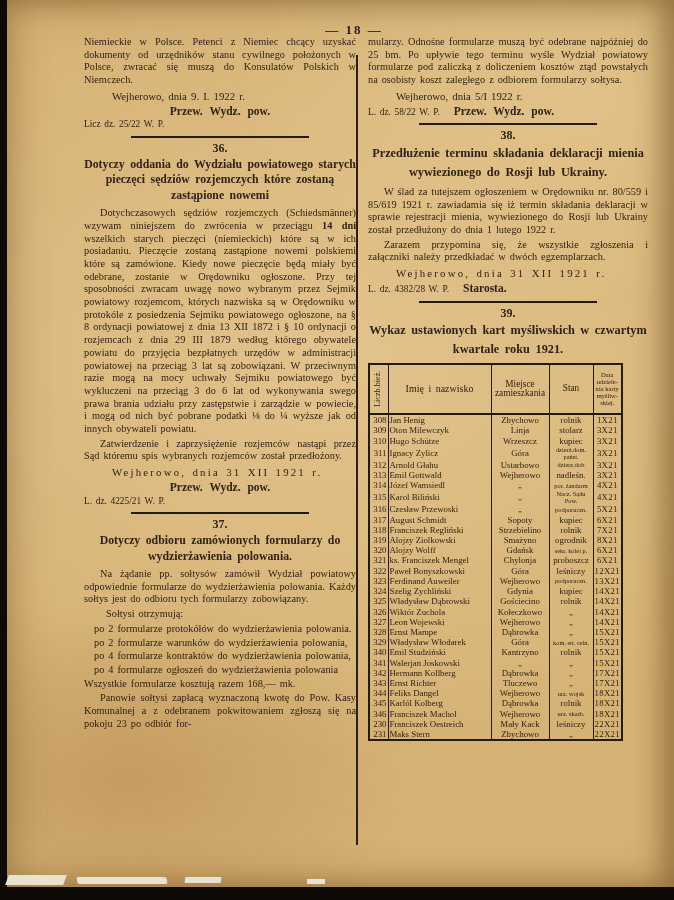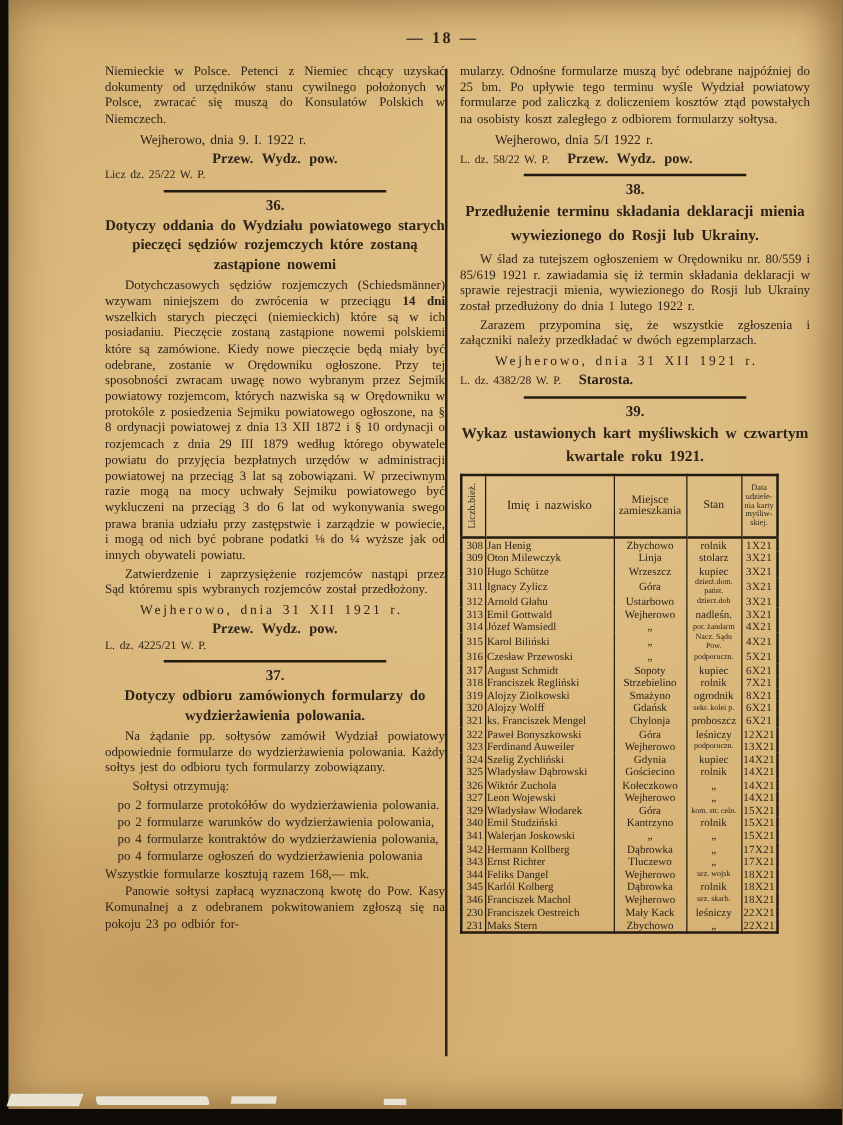--- a/index.html
+++ b/index.html
@@ -20,21 +20,21 @@
   }
   .torn{position:absolute;background:#e8e2d2;bottom:0;}
   .t1{left:0;width:58px;height:10px;bottom:2px;transform:skewX(-20deg);}
   .t2{left:70px;width:90px;height:7px;bottom:3px;transform:skewX(12deg);border-radius:2px;}
   .t3{left:178px;width:36px;height:6px;bottom:4px;transform:skewX(-8deg);}
   .t4{left:300px;width:18px;height:5px;bottom:3px;}
   .page-number{
     position:absolute;top:22px;left:0;width:694px;text-align:center;
     font-size:13px;letter-spacing:2px;color:#2d2318;font-weight:bold;
   }
-  .col{position:absolute;top:52px;font-size:10.3px;line-height:12.7px;text-align:justify;}
+  .col{position:absolute;top:36px;font-size:10.3px;line-height:12.7px;text-align:justify;}
   .col-left{left:77px;width:272px;}
   .col-right{left:361px;width:280px;font-family:Liberation Serif, serif;}
   .divider{position:absolute;left:349px;top:55px;width:2px;height:790px;background:#2a2014;}
   p{margin:0 0 2px 0;word-spacing:1.4px;}
   .indent{text-indent:16px;}
   .dateline{padding-left:28px;text-align:left;font-size:10.8px;margin-top:3px;}
   .spaced{letter-spacing:2.2px;}
   .signature{text-align:center;font-weight:bold;font-size:11.5px;word-spacing:4px;margin:1px 0;}
   .refline{font-size:9.3px;text-align:left;margin:1px 0 0 0;}
   .refline b{font-weight:bold;font-size:11.5px;word-spacing:4px;padding-left:14px;}
@@ -281,20 +281,27 @@
             <td class="c4">14X21</td>
           </tr>
           <tr>
             <td class="c0">327</td>
             <td class="c1">Leon Wojewski</td>
             <td class="c2">Wejherowo</td>
             <td class="c3">„</td>
             <td class="c4">14X21</td>
           </tr>
           <tr>
+            <td class="c0">328</td>
+            <td class="c1">Ernst Mampe</td>
+            <td class="c2">Dąbrowka</td>
+            <td class="c3">„</td>
+            <td class="c4">15X21</td>
+          </tr>
+          <tr>
             <td class="c0">329</td>
             <td class="c1">Władysław Włodarek</td>
             <td class="c2">Góra</td>
             <td class="c3 tiny">kom. str. celn.</td>
             <td class="c4">15X21</td>
           </tr>
           <tr>
             <td class="c0">340</td>
             <td class="c1">Emil Studziński</td>
             <td class="c2">Kantrzyno</td>

